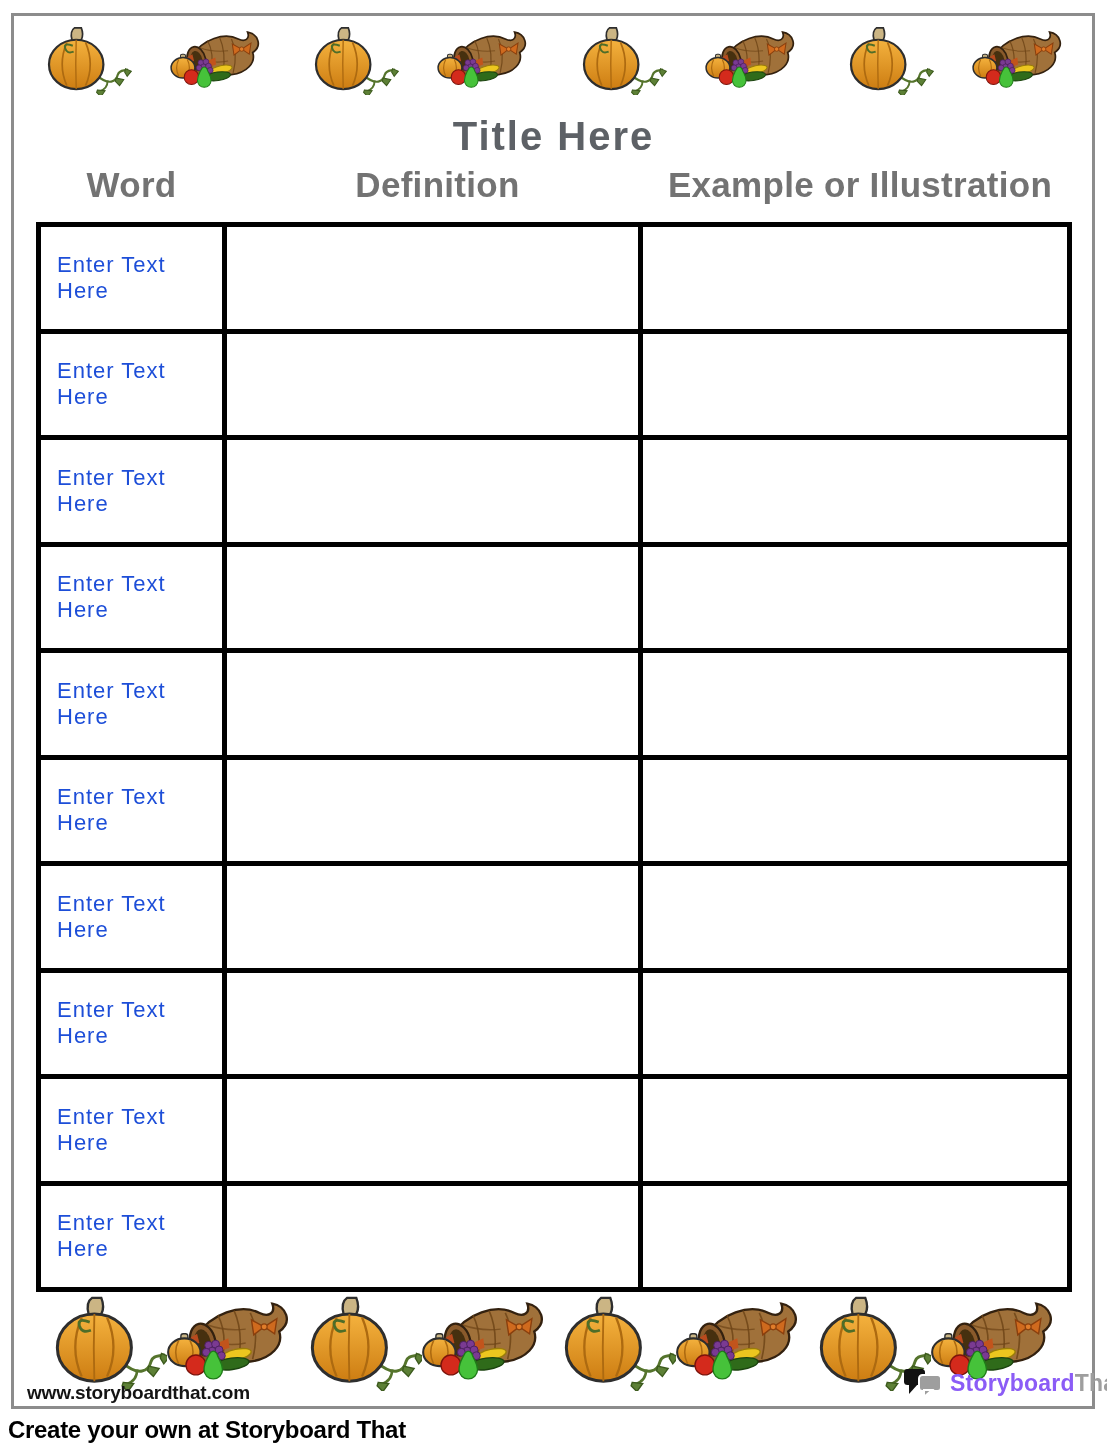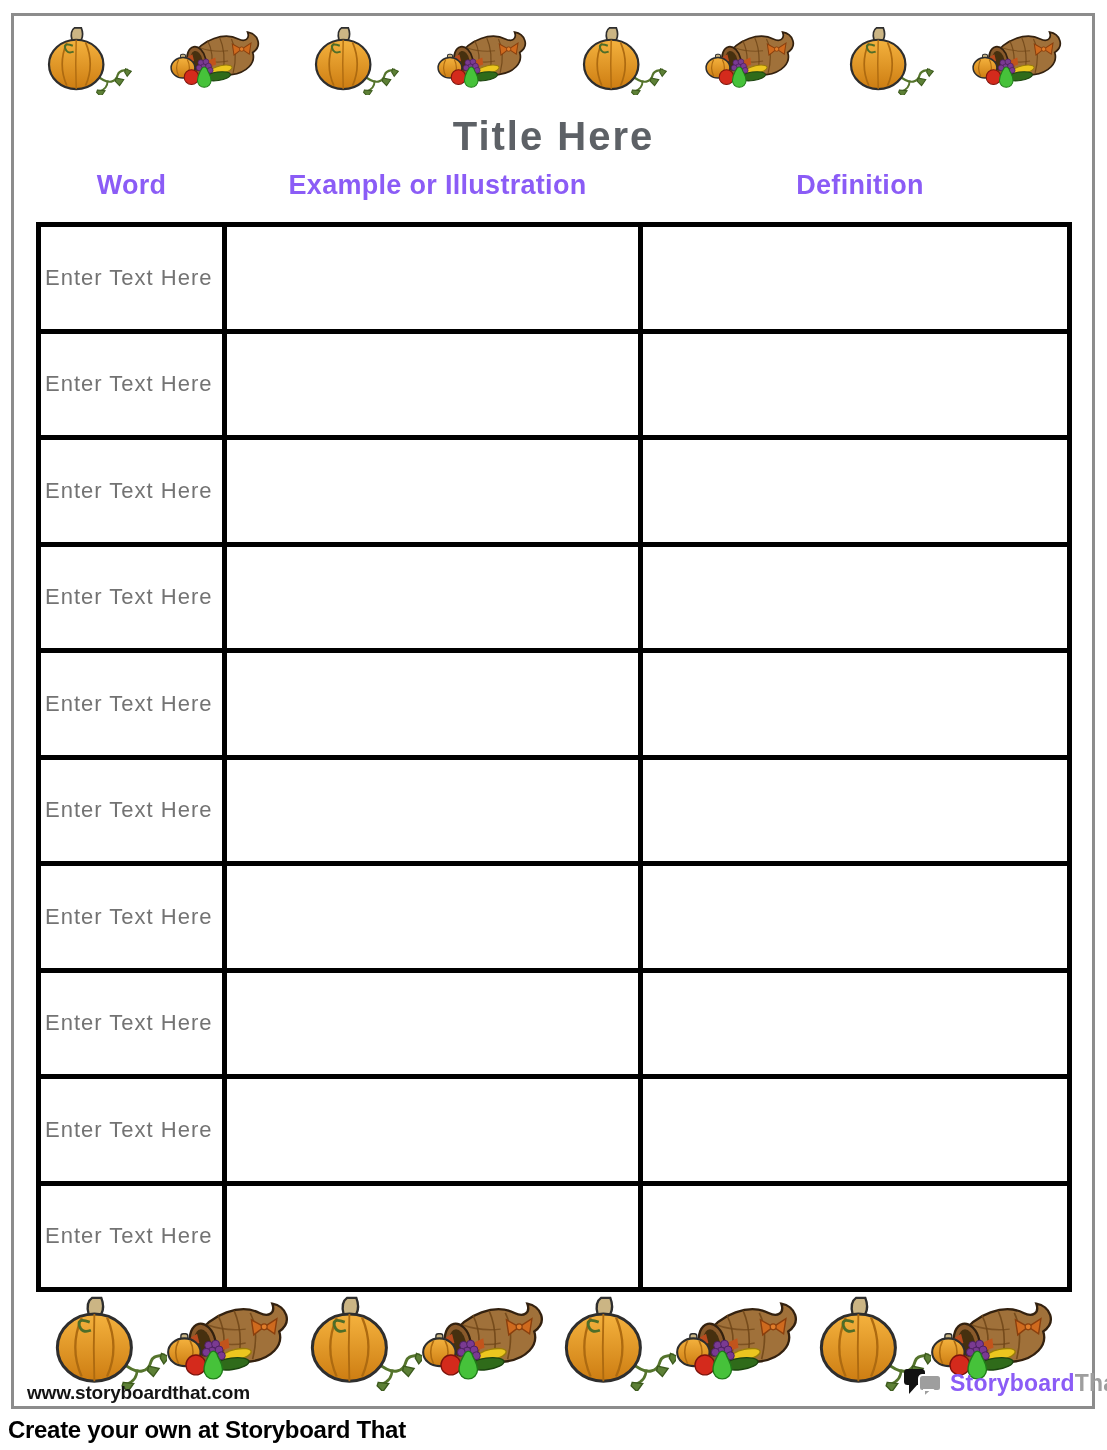--- a/index.html
+++ b/index.html
@@ -17,32 +17,32 @@
   .deco-row.bottom svg{width:128px;height:96px;}
 
   
   .worksheet-title{position:absolute;left:0;top:114px;width:100%;text-align:center;
     font-size:40px;font-weight:600;color:#5d6166;letter-spacing:2px;}
 
   
   .header-row{position:absolute;left:36px;top:163px;width:1036px;height:44px;
     display:grid;grid-template-columns:191px 421px 1fr;}
   .header-cell{display:flex;align-items:center;justify-content:center;
-    font-size:27px;font-weight:bold;color:#8b5cf6;letter-spacing:.3px;}
+    font-size:35px;font-weight:bold;color:#737373;letter-spacing:.3px;}
 
   
   .vtable{position:absolute;left:36px;top:222px;width:1036px;height:1070px;
     border:5px solid #000;box-sizing:border-box;display:flex;flex-direction:column;
     background:#fff;}
   .vrow{display:grid;grid-template-columns:186px 416px 1fr;flex:1;
     border-bottom:5px solid #000;min-height:0;}
   .vrow:last-child{border-bottom:none;}
   .vcell{border-right:5px solid #000;display:flex;align-items:center;min-width:0;}
   .vcell:last-child{border-right:none;}
-  .vcell.word{padding-left:4px;font-size:22px;color:#737373;letter-spacing:1px;}
+  .vcell.word{padding-left:16px;font-size:22px;color:#1d4ed8;letter-spacing:1px;}
 
   
   .site-url{position:absolute;left:27px;top:1382px;font-size:19px;font-weight:bold;
     color:#141414;z-index:6;letter-spacing:-0.2px;}
   .brand-logo{position:absolute;left:903px;top:1368px;display:flex;align-items:center;
     gap:7px;z-index:6;}
   .brand-logo svg{width:40px;height:30px;}
   .brand-text{font-size:23px;font-weight:600;letter-spacing:.2px;}
   .brand-text .p1{color:#8b5cf6;}
   .brand-text .p2{color:#9e9e9e;}
@@ -139,22 +139,22 @@
     </svg>
   <svg>
       <use href="#cornucopia"></use>
     </svg>
 </div>
 
 <div class="worksheet-title">Title Here</div>
 
 <div class="header-row">
   <div class="header-cell">Word</div>
+  <div class="header-cell">Definition</div>
   <div class="header-cell">Example or Illustration</div>
-  <div class="header-cell">Definition</div>
 </div>
 
 <div class="vtable">
   <div class="vrow">
     <div class="vcell word">Enter Text Here</div>
     <div class="vcell"></div>
     <div class="vcell"></div>
   </div>
   <div class="vrow">
     <div class="vcell word">Enter Text Here</div>

